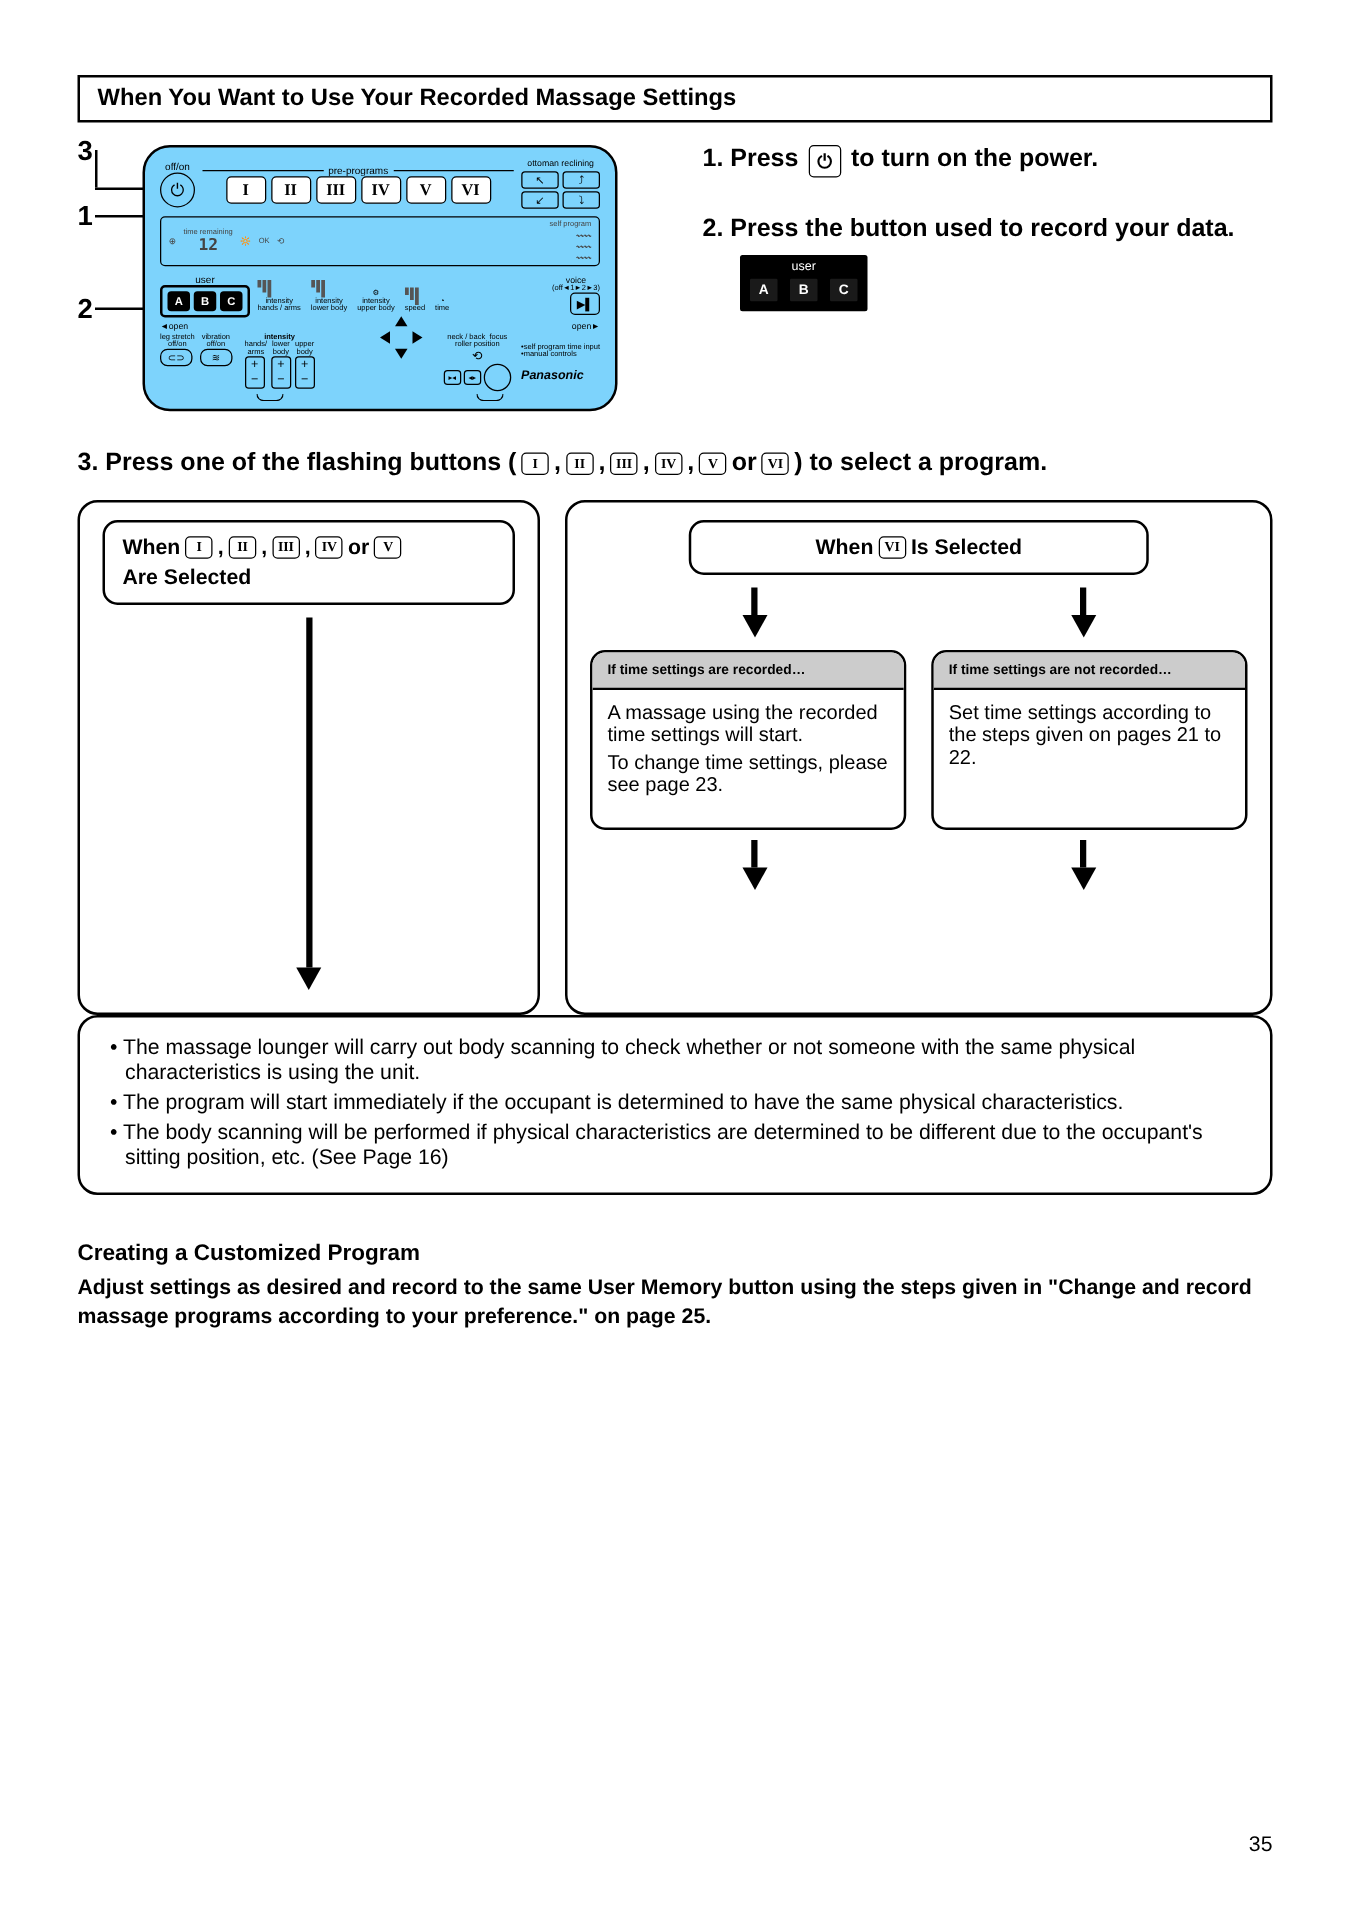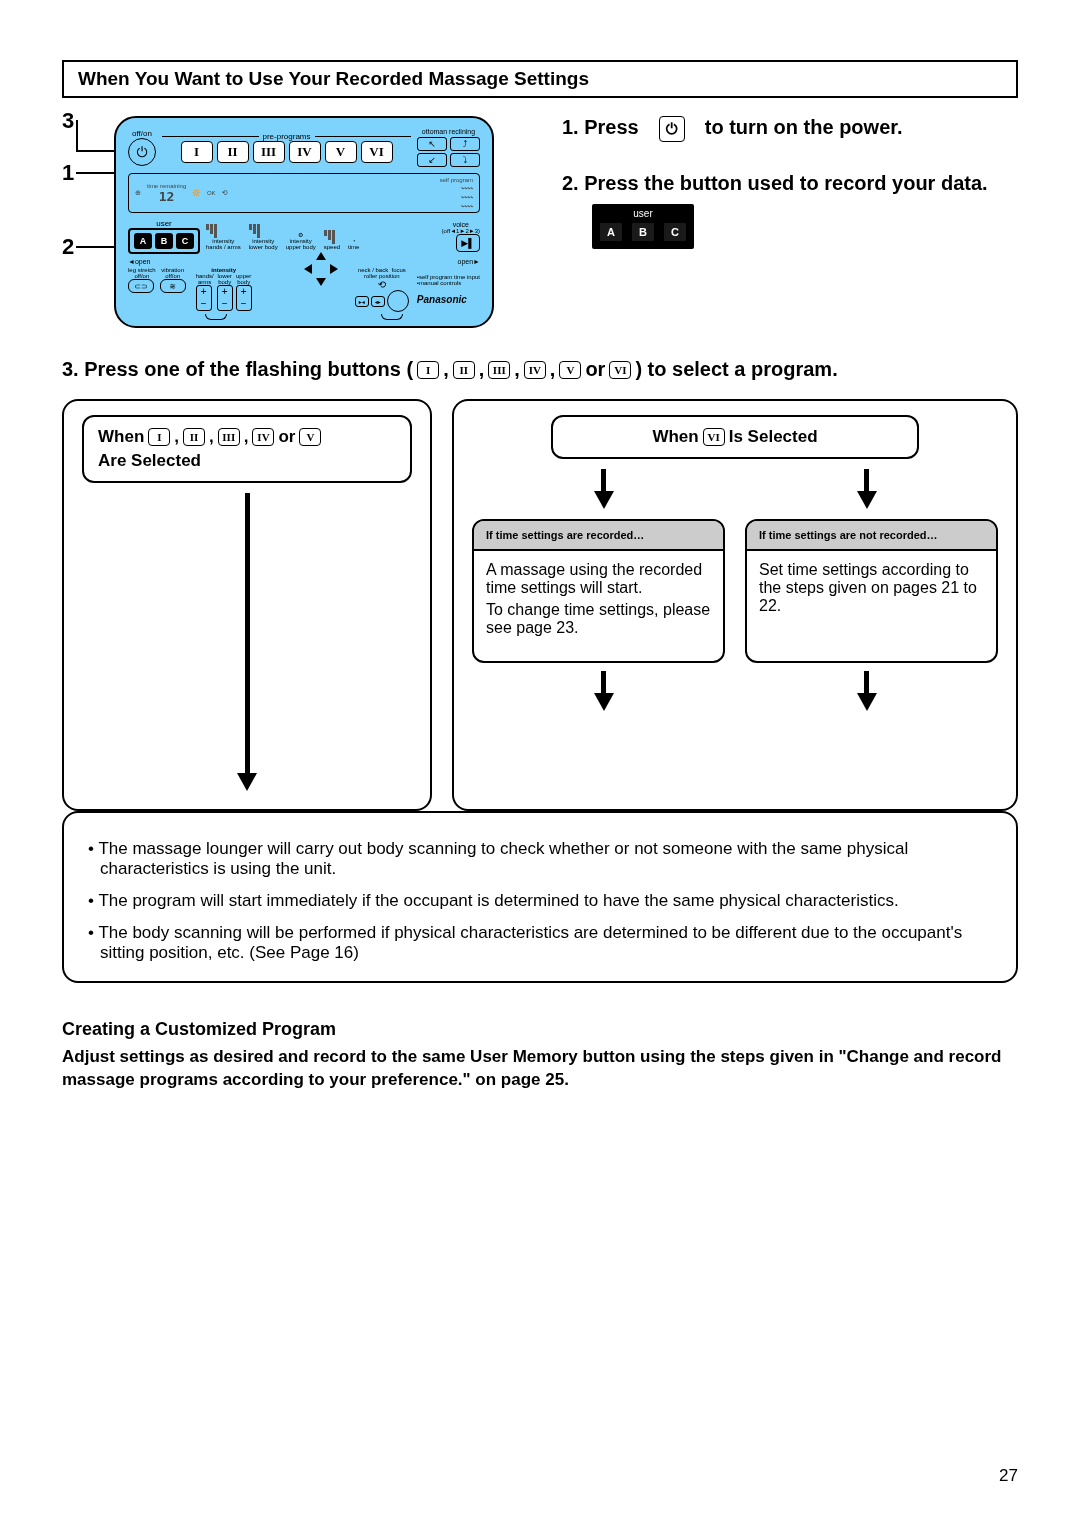--- a/index.html
+++ b/index.html
@@ -58,21 +58,21 @@
   .row4 { display:flex; justify-content:space-between; font-size:7px; margin-top:4px;}
   .row5 { display:flex; gap:10px; margin-top:2px; align-items:flex-start;}
   .tiny-btn { width:26px; height:14px; border:1.5px solid #000; border-radius:6px; font-size:8px;display:flex;align-items:center;justify-content:center;}
   .plus-minus { width:16px; border:1.5px solid #000; border-radius:3px; text-align:center; font-size:10px; line-height:12px;}
   .circle-btn { width:22px; height:22px; border:1.5px solid #000; border-radius:50%;}
   .brand { font-weight:bold; font-size:10px; font-style:italic;}
   .feet { display:flex; justify-content:space-around; margin-top:2px;}
   .foot { width:22px; height:6px; border:1.5px solid #000; border-top:none; border-radius:0 0 6px 6px;}
 
   .steps-col { flex: 1; font-weight: bold; font-size: 20px; }
-  .step { margin-bottom: 28px; display:flex; align-items:flex-start; gap:18px; flex-wrap:wrap;}
+  .step { margin-bottom: 28px; display:flex; align-items:flex-start; gap:6px; flex-wrap:wrap;}
   .power-inline { width:26px; height:26px; border:1.5px solid #000; border-radius:4px; display:inline-flex; align-items:center; justify-content:center; font-size:15px; vertical-align:middle; margin:0 2px;}
   .user-inline { display:inline-flex; flex-direction:column; align-items:center; background:#000; padding:4px 6px 6px; border-radius:2px; margin-top:8px; margin-left:30px;}
   .user-inline .ul { color:#fff; font-size:10px; font-weight:normal; margin-bottom:2px;}
   .user-inline .row { display:flex; gap:6px;}
   .user-inline .b { width:26px; height:22px; background:#fff; border:2px solid #888; border-radius:3px; display:flex;align-items:center;justify-content:center; font-size:11px; font-weight:bold;}
   .user-inline .b.dark { background:#1a1a1a; color:#fff; border-color:#000;}
 
   .step3 { font-weight:bold; font-size:20px; margin-bottom:18px; display:flex; align-items:center; flex-wrap:wrap; gap:4px;}
 
   .flow-container { display:flex; gap:20px; }
@@ -83,21 +83,21 @@
   .flow-col.right .when-box { justify-content:center; width:70%; margin:0 auto 10px;}
   .arrow-down { width:0; height:0; border-left:10px solid transparent; border-right:10px solid transparent; border-top:18px solid #000; margin:0 auto;}
   .split-row { display:flex; gap:20px; margin-top:10px;}
   
   .cond-wrap { border:2.5px solid #000; border-radius:12px; overflow:visible;}
   .cond-wrap .h { background:#ccc; padding:8px 12px; font-weight:bold; font-size:11px; border-bottom:2.5px solid #000; border-radius:10px 10px 0 0;}
   .cond-wrap .b { padding:10px 12px; font-size:16px; min-height:110px;}
   
   .result-box { border:2.5px solid #000; border-radius:16px; padding:14px 24px; font-size:17px; margin-top:0;}
   .result-box ul { list-style:none; }
-  .result-box li { margin-bottom:4px; text-indent:-12px; padding-left:12px;margin-top:12px;}
+  .result-box li { margin-bottom:4px; text-indent:-12px; padding-left:12px;}
   .result-box li::before { content:"• "; }
 
   .custom-title { font-weight:bold; font-size:18px; margin-top:36px; margin-bottom:6px;}
   .custom-text { font-weight:bold; font-size:17px; line-height:1.35;}
 
   .page-num { position:absolute; bottom:40px; right:62px; font-size:17px;}
 
   .arrow-col { display:flex; flex-direction:column; align-items:center;}
   .long-stem { width:5px; background:#000;}
   
@@ -401,13 +401,13 @@
   <ul>
     <li>The massage lounger will carry out body scanning to check whether or not someone with the same physical characteristics is using the unit.</li>
     <li>The program will start immediately if the occupant is determined to have the same physical characteristics.</li>
     <li>The body scanning will be performed if physical characteristics are determined to be different due to the occupant's sitting position, etc. (See Page 16)</li>
   </ul>
 </div>
 
 <div class="custom-title">Creating a Customized Program</div>
 <div class="custom-text">Adjust settings as desired and record to the same User Memory button using the steps given in "Change and record massage programs according to your preference." on page 25.</div>
 
-<div class="page-num">27</div>
+<div class="page-num">35</div>
 
 </body></html>

